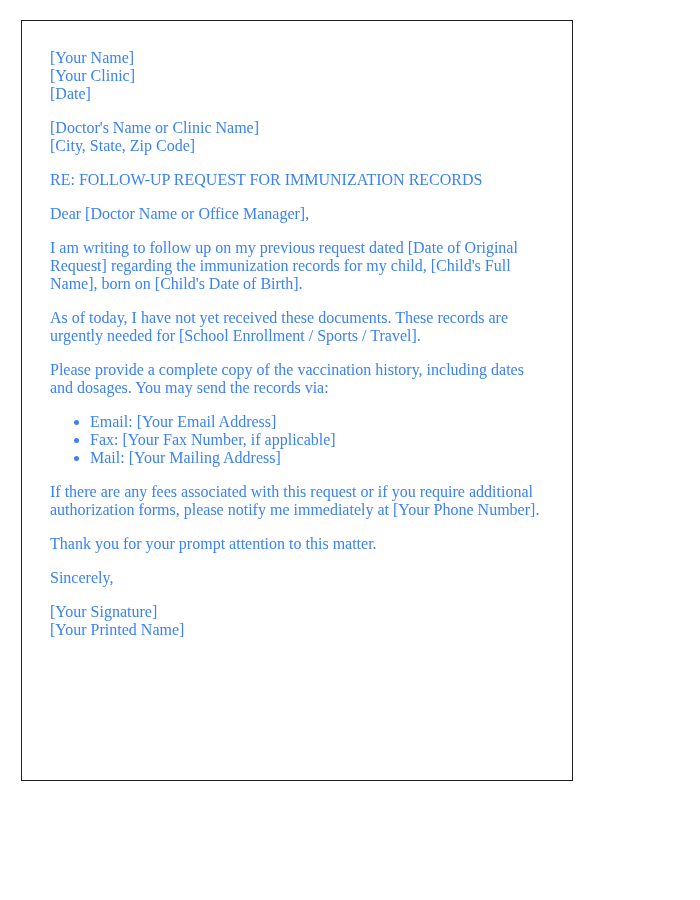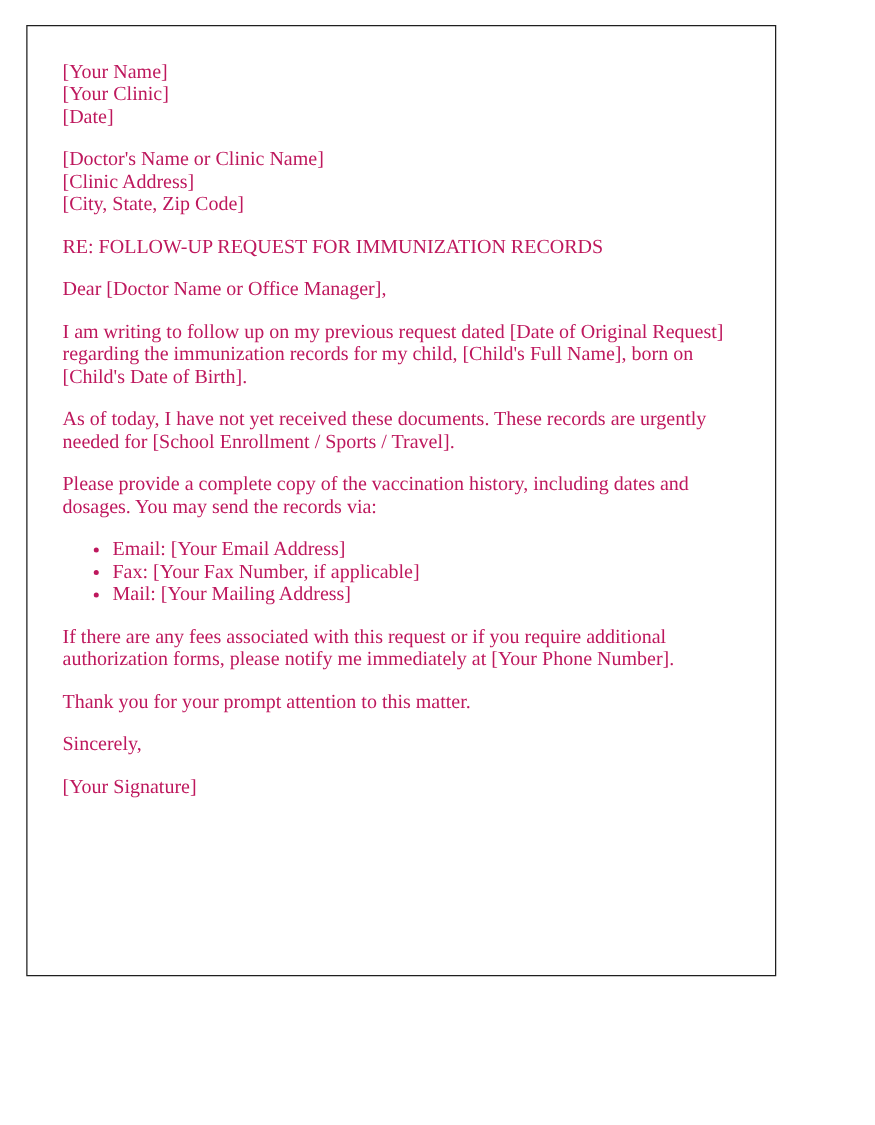--- a/index.html
+++ b/index.html
@@ -11,26 +11,26 @@
     position: relative;
     width: 700px;
     height: 900px;
     background: #ffffff;
     overflow: hidden;
   }
   .letter {
     position: absolute;
     left: 21px;
     top: 20px;
-    width: 600px;
+    width: 552px;
     height: 761px;
     box-sizing: border-box;
     border: 1px solid #1f1f1f;
     background: #ffffff;
-    color: #be185d;
+    color: #3b82f6;
     font-family: "Liberation Serif", "DejaVu Serif", serif;
     font-size: 16px;
     line-height: normal;
     padding: 12px 28px 28px 28px;
     overflow: hidden;
   }
   .para {
     margin: 16px 0;
   }
   .subject {
@@ -52,21 +52,20 @@
   <div class="letter">
 
     <div class="para">
       <div>[Your Name]</div>
       <div>[Your Clinic]</div>
       <div>[Date]</div>
     </div>
 
     <div class="para">
       <div>[Doctor's Name or Clinic Name]</div>
-      <div>[Clinic Address]</div>
       <div>[City, State, Zip Code]</div>
     </div>
 
     <div class="para subject">RE: FOLLOW-UP REQUEST FOR IMMUNIZATION RECORDS</div>
 
     <div class="para">Dear [Doctor Name or Office Manager],</div>
 
     <div class="para">I am writing to follow up on my previous request dated [Date of Original Request] regarding the immunization records for my child, [Child's Full Name], born on [Child's Date of Birth].</div>
 
     <div class="para">As of today, I have not yet received these documents. These records are urgently needed for [School Enrollment / Sports / Travel].</div>
@@ -80,16 +79,17 @@
     </ul>
 
     <div class="para">If there are any fees associated with this request or if you require additional authorization forms, please notify me immediately at [Your Phone Number].</div>
 
     <div class="para">Thank you for your prompt attention to this matter.</div>
 
     <div class="para">Sincerely,</div>
 
     <div class="para">
       <div>[Your Signature]</div>
+      <div>[Your Printed Name]</div>
     </div>
 
   </div>
 </div>
 
 </body></html>

